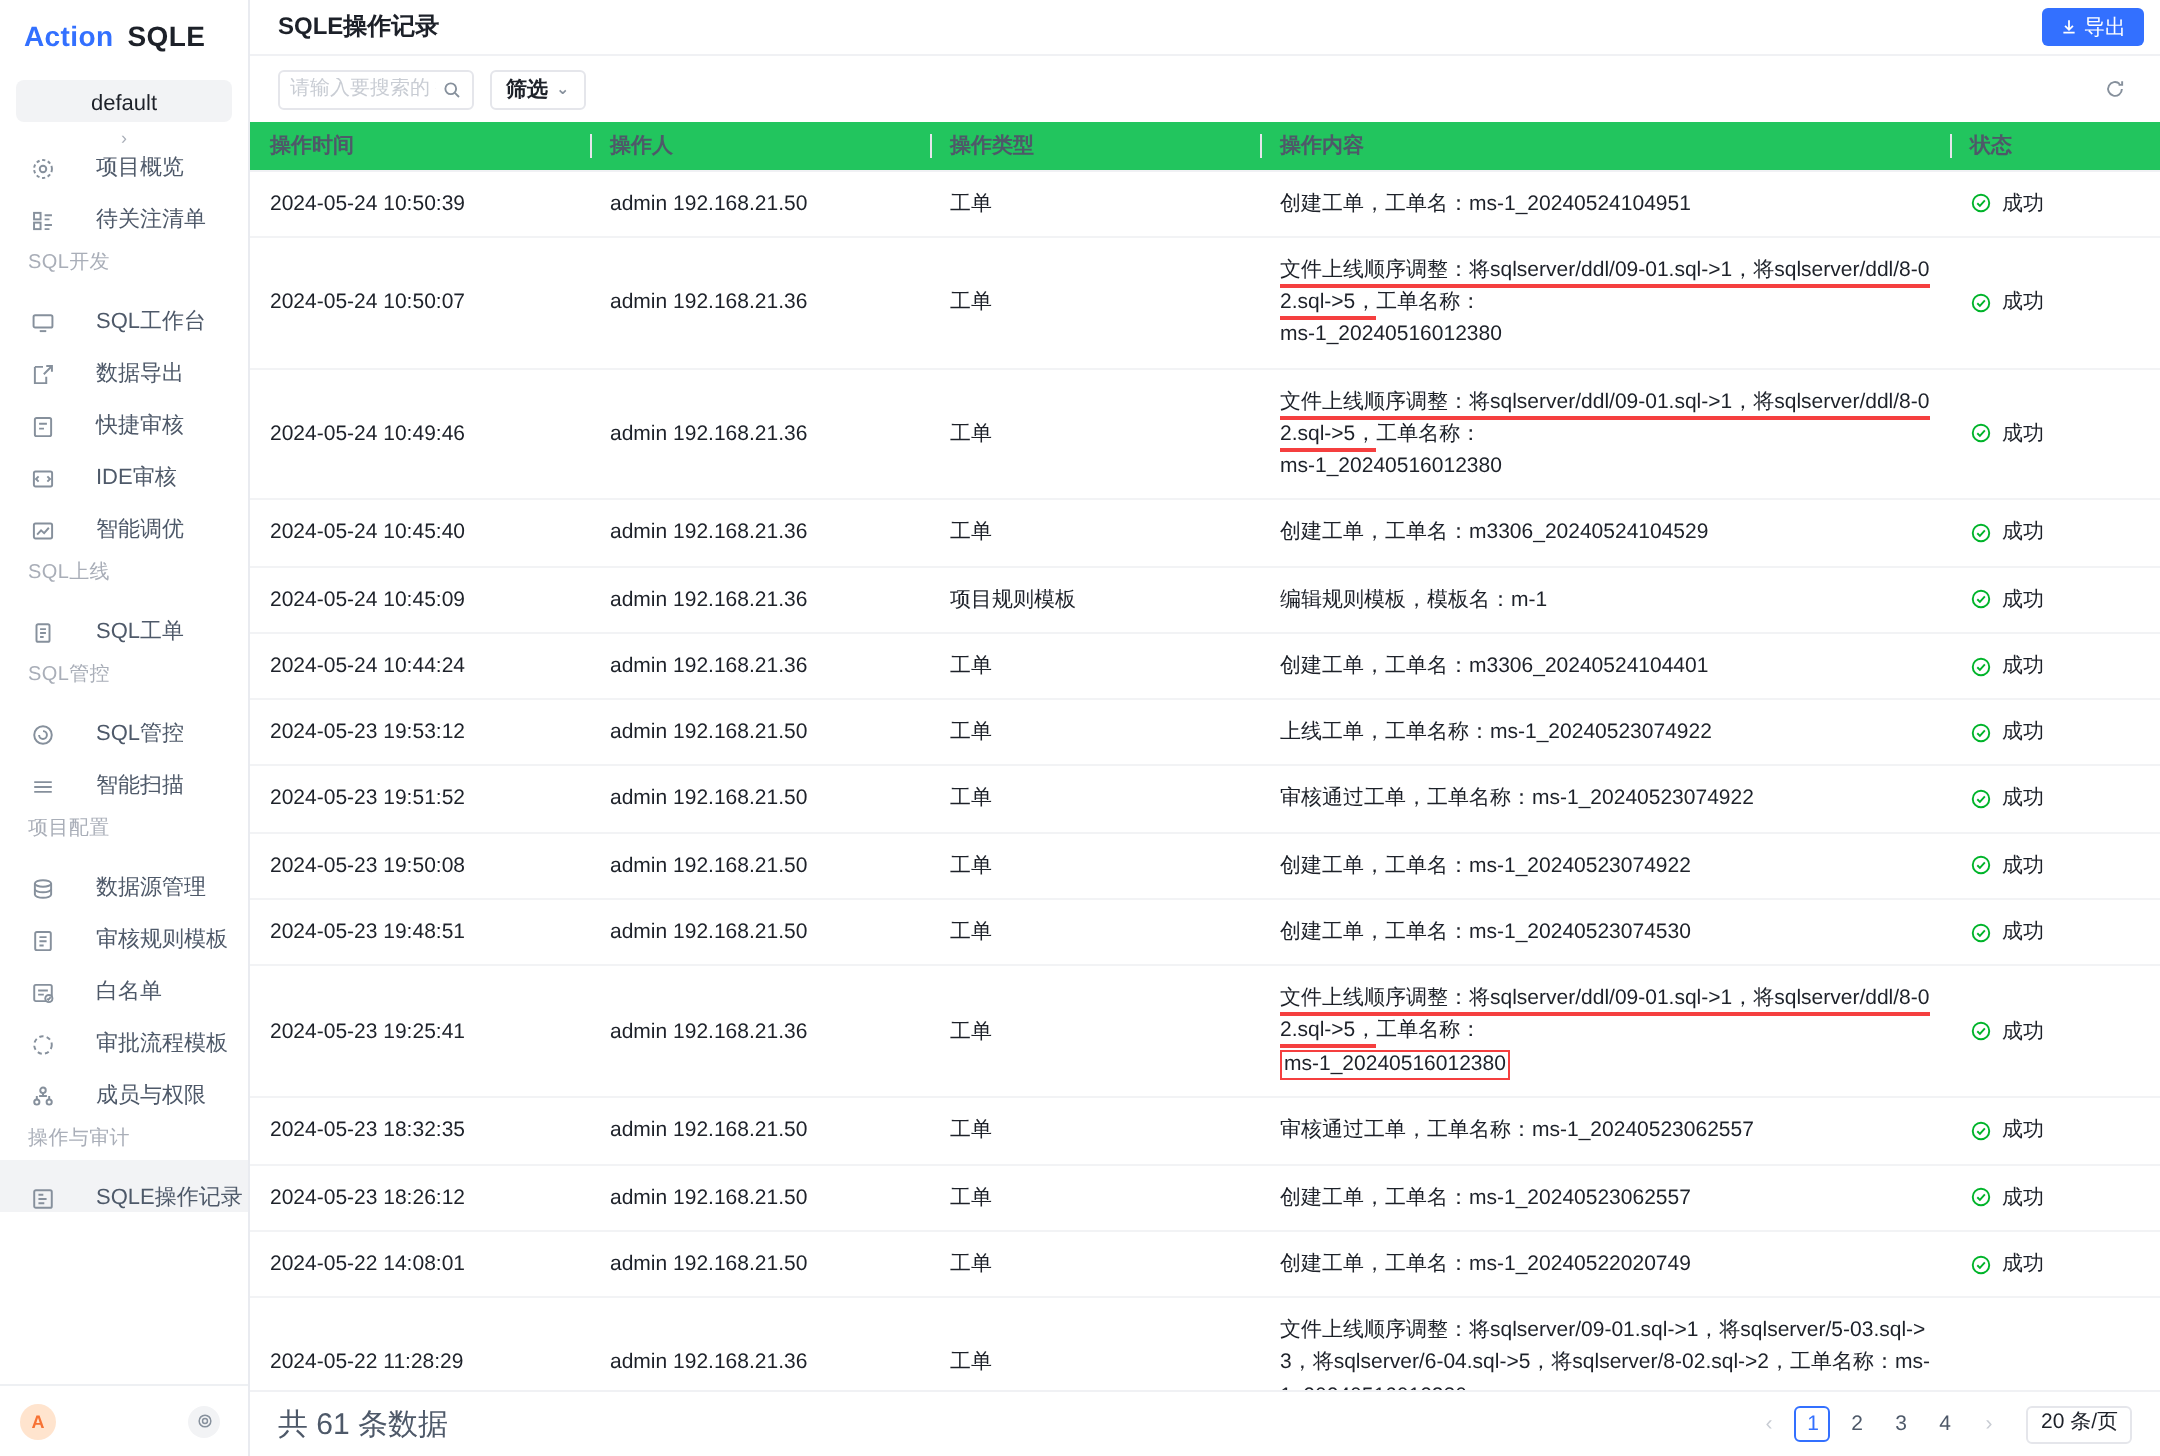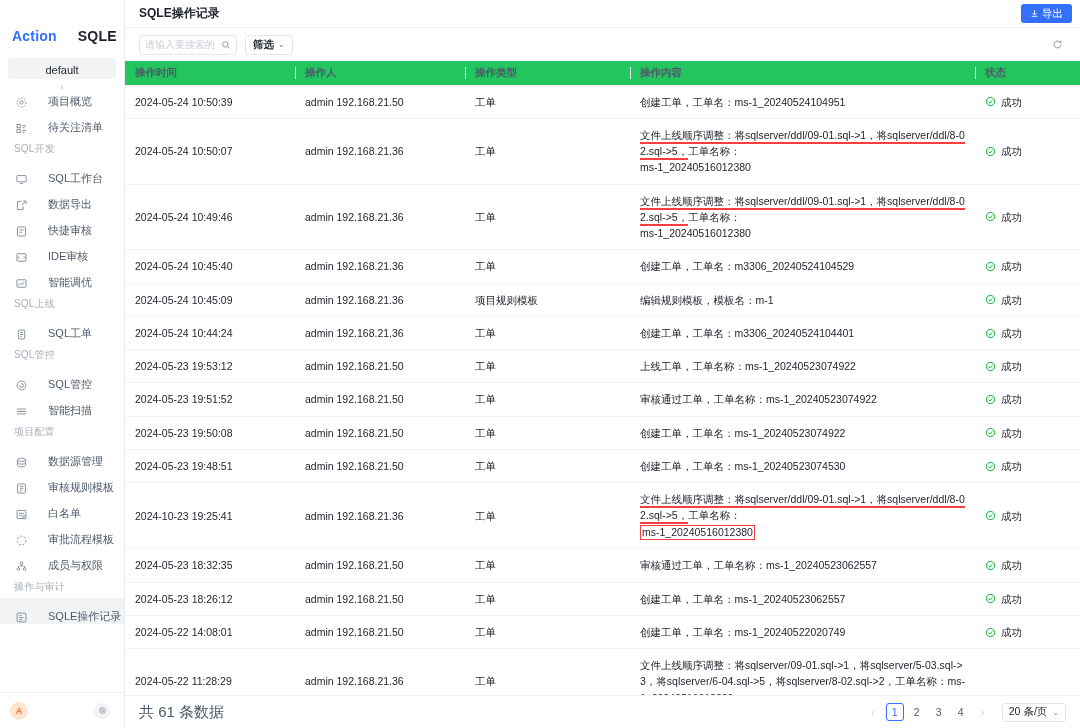--- a/index.html
+++ b/index.html
@@ -12,21 +12,21 @@
     -webkit-font-smoothing:antialiased;
   }
   .app { display:flex; width:1080px; height:728px; }
 
   
   .sidebar {
     width:125px; height:728px; background:#ffffff;
     border-right:1px solid #e9ebf0;
     display:flex; flex-direction:column; position:relative;
   }
-  .brand { height:32px; display:flex; align-items:center; padding:0 12px; margin-top:20px; gap:21px;}
+  .brand { height:32px; display:flex; align-items:center; padding:0 12px; margin-top:2px; gap:7px;}
   .brand .b1 { color:#3370ff; font-size:14px; font-weight:bold; letter-spacing:.2px;}
   .brand .b2 { color:#1d2129; font-size:14px; font-weight:bold; letter-spacing:.2px;}
 
   .nav-scroll { flex:1; overflow:hidden; padding-top:6px;}
   .proj {
     margin:0 8px 4px 8px; height:21px; border-radius:4px; background:#f2f3f5;
     display:flex; align-items:center; padding:0 7px; gap:6px; cursor:pointer;flex-direction:column;
   }
   .proj .pname { font-size:11px; color:#1d2129; flex:1; }
   .proj .chev { color:#a9aeb8; font-size:9px; }
@@ -130,21 +130,21 @@
   .total { font-size:15px; color:#4e5969; }
   .pager { display:flex; align-items:center; gap:4px; }
   .pg {
     min-width:18px;height:18px;border-radius:3px;display:flex;align-items:center;justify-content:center;
     font-size:10.5px;color:#4e5969;cursor:pointer;padding:0 4px;
   }
   .pg.arrow { color:#c9cdd4; }
   .pg.cur { border:1px solid #3370ff; color:#3370ff; background:#fff; }
   .pgsize {
     height:19px;border:1px solid #e5e6eb;border-radius:3px;display:flex;align-items:center;gap:5px;
-    padding:0 6px;font-size:10.5px;color:#1d2129;margin-left:6px;cursor:pointer;
+    padding:0 6px;font-size:10.5px;color:#1d2129;margin-left:6px;cursor:pointer;flex-direction:column;
   }
   .pgsize .caret{color:#86909c;font-size:8px;}
 </style>
 </head>
 <body>
 
 <div class="app">
 
   <aside class="sidebar">
     <div class="brand">
@@ -501,21 +501,21 @@
                   <span class="status-cell">
                     <svg class="ck" viewBox="0 0 16 16" fill="none" stroke="currentColor" stroke-width="1.4">
                       <circle cx="8" cy="8" r="6"></circle>
                       <path d="M5.3 8.2l1.9 1.9 3.6-4"></path>
                     </svg>
                     <span>成功</span>
                   </span>
                 </td>
               </tr>
               <tr>
-                <td>2024-10-23 19:25:41</td>
+                <td>2024-05-23 19:25:41</td>
                 <td>admin 192.168.21.36</td>
                 <td>工单</td>
                 <td><span class="u-red">文件上线顺序调整：将sqlserver/ddl/09-01.sql-&gt;1，将sqlserver/ddl/8-02.sql-&gt;5，</span><span>工单名称：</span><br><span class="box-red">ms-1_20240516012380</span></td>
                 <td>
                   <span class="status-cell">
                     <svg class="ck" viewBox="0 0 16 16" fill="none" stroke="currentColor" stroke-width="1.4">
                       <circle cx="8" cy="8" r="6"></circle>
                       <path d="M5.3 8.2l1.9 1.9 3.6-4"></path>
                     </svg>
                     <span>成功</span>

